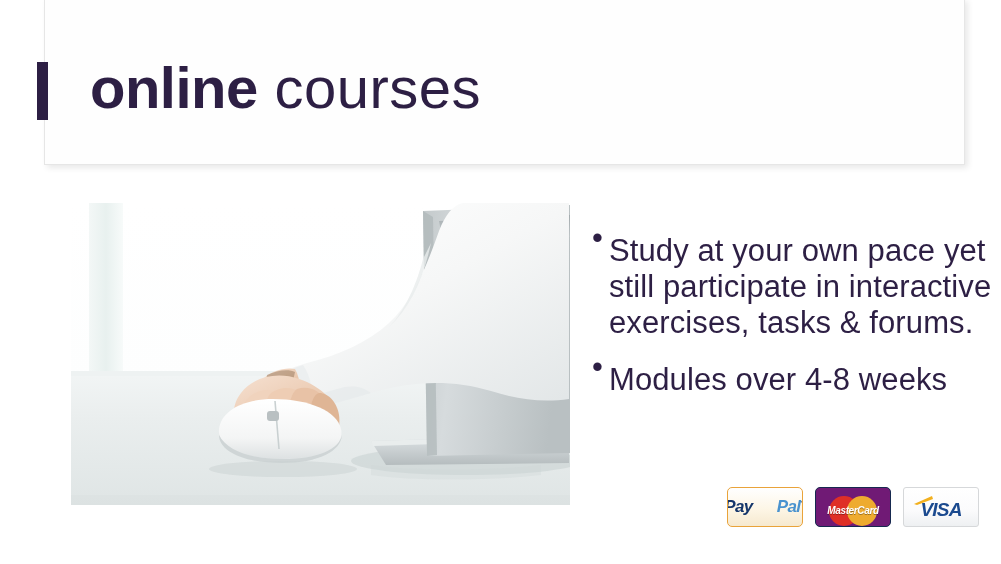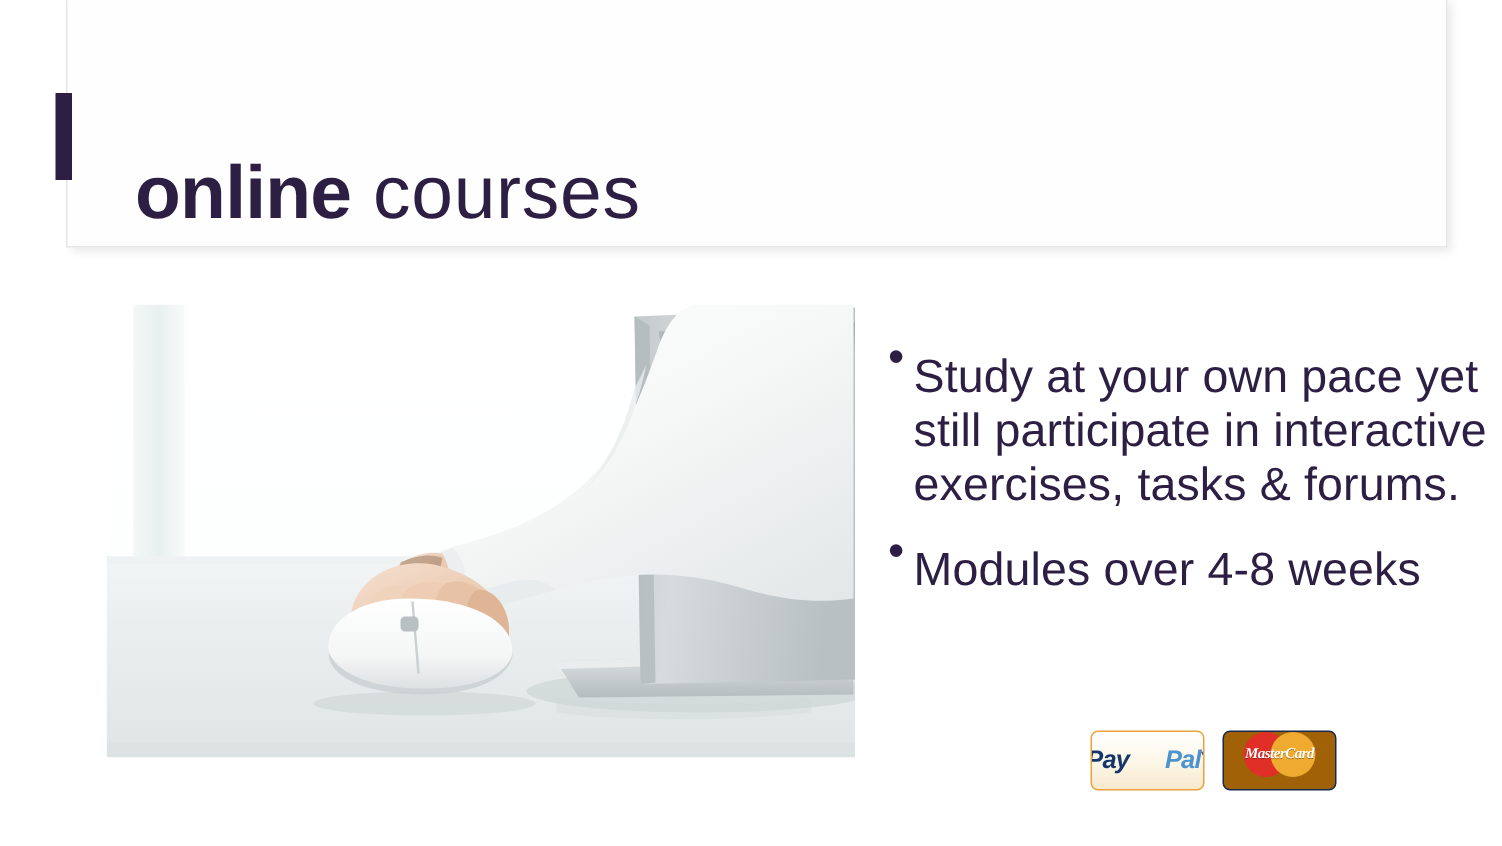--- a/index.html
+++ b/index.html
@@ -41,26 +41,25 @@
     width: 11px;
     height: 58px;
     background: #2d1f44;
   }
 
   #title-text {
     position: absolute;
     left: 90px;
     top: 50px;
     width: 860px;
-    font-size: 50px;
+    font-size: 58px;
     line-height: 76px;
     color: #2d1f44;
     letter-spacing: -0.5px;
     white-space: nowrap;
-    margin-top: 40px;
   }
   #title-strong {
     font-weight: 700;
   }
   #title-rest {
     font-weight: 300;
     letter-spacing: 0.5px;
   }
 
   
@@ -150,26 +149,25 @@
     font-style: normal;
     vertical-align: super;
     color: #15366b;
   }
 
   
   #logo-mastercard {
     width: 76px;
     height: 40px;
     border-radius: 5px;
-    background: #a16207;
+    background: #701a75;
     border: 1px solid #16294f;
     display: flex;
-    align-items: flex-start;
+    align-items: flex-end;
     justify-content: center;
-    font-family: Liberation Serif, serif;
   }
   #mc-marks {
     position: relative;
     width: 62px;
     height: 30px;
   }
   .mc-circle {
     position: absolute;
     top: 0;
     width: 30px;
@@ -363,16 +361,24 @@
     </div>
 
     <div class="pay-logo" id="logo-mastercard">
       <div id="mc-marks">
         <div class="mc-circle" id="mc-red"></div>
         <div class="mc-circle" id="mc-yellow"></div>
         <div id="mc-word">MasterCard</div>
       </div>
     </div>
 
+    <div class="pay-logo" id="logo-visa">
+      <div id="visa-inner">
+        <svg id="visa-swoosh" viewBox="0 0 19 9">
+          <path d="M0 8 L18 0 L19 3 L3 9 Z" fill="#f2b01e"></path>
+        </svg>
+        <div id="visa-word">VISA</div>
+      </div>
+    </div>
 
   </div>
 
 </div>
 
 </body></html>

